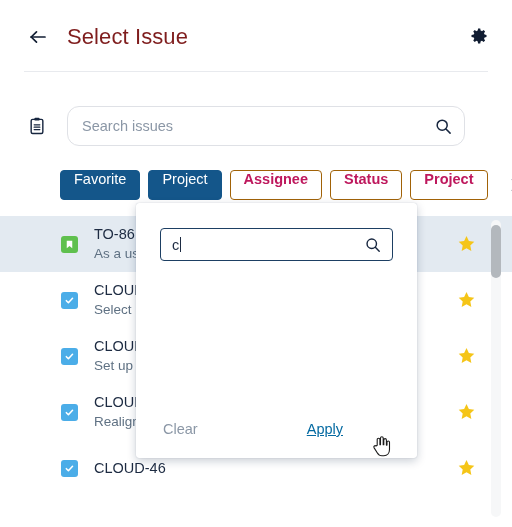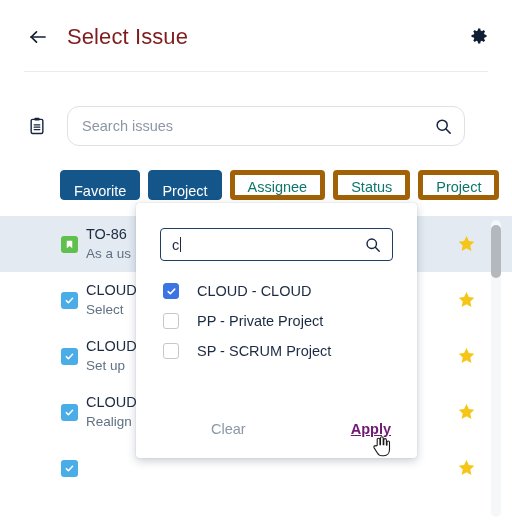--- a/index.html
+++ b/index.html
@@ -104,35 +104,36 @@
     left: 60px; top: 170px;
     display: flex;
     align-items: center;
     gap: 8px;
   }
   .chip {
     height: 30px;
     padding: 0 13px;
     border-radius: 4px;
     display: flex;
-    align-items: flex-end;
+    align-items: flex-start;
     font-size: 14.5px;
     box-sizing: border-box;
     cursor: pointer;
     white-space: nowrap;
   }
   .chip.active {
     background: #14568a;
     color: #ffffff;
     border: 1px solid #14568a;
   }
   .chip.inactive {
     background: #ffffff;
-    color: #0f766e;
-    border: 5px solid #a16207;
+    color: #be185d;
+    border: 1px solid #a16207;
+    font-weight: bold;
   }
   .chips-close {
     margin-left: 11px;
     width: 22px; height: 22px;
     display: flex; align-items: center; justify-content: center;
     cursor: pointer;
   }
 
   
   .issue-list {
@@ -157,21 +158,21 @@
   .issue-type-icon {
     margin-left: 61px;
     width: 17px; height: 17px;
     border-radius: 3px;
     display: flex;
     align-items: center;
     justify-content: center;
     flex: 0 0 auto;
   }
   .issue-text {
-    margin-left: 8px;
+    margin-left: 16px;
     display: flex;
     flex-direction: column;
     justify-content: center;
     overflow: hidden;
   }
   .issue-key {
     font-size: 14.5px;
     color: #1d2b42;
     line-height: 18px;
     white-space: nowrap;
@@ -287,36 +288,34 @@
     color: #1d2b42;
     white-space: nowrap;
   }
   .dd-footer {
     position: absolute;
     left: 0; bottom: 18px;
     width: 229px;
     height: 22px;
     display: flex;
     align-items: center;
-    margin-left: 48px;
   }
   .dd-clear {
     margin-left: 27px;
     font-size: 14.5px;
     color: #8b97a6;
     cursor: pointer;
   }
   .dd-apply {
     position: absolute;
     right: 22px;
     font-size: 14.5px;
-    color: #701a75;
+    color: #0369a1;
     text-decoration: underline;
     cursor: pointer;
-    font-weight: bold;
   }
   .cursor-hand {
     position: absolute;
     left: 371px; top: 435px;
     width: 20px; height: 22px;
     z-index: 40;
     pointer-events: none;
   }
 </style>
 </head>
@@ -453,20 +452,21 @@
       </div>
     </div>
 
     <div class="issue-row">
       <div class="issue-type-icon" style="background:#4bade8">
         <svg width="11" height="11" viewBox="0 0 12 12" aria-hidden="true">
           <path d="M2.6 6.2 L4.8 8.5 L9.3 3.6" stroke="#ffffff" stroke-width="1.7" fill="none" stroke-linecap="round" stroke-linejoin="round"></path>
         </svg>
       </div>
       <div class="issue-text">
+        <div class="issue-key">CLOUD-46</div>
       </div>
       <div class="issue-star">
         <svg width="19" height="19" viewBox="0 0 20 20" aria-hidden="true">
           <path d="M10 1.6l2.5 5.3 5.7.7-4.2 4 1.1 5.8L10 14.6 4.9 17.4 6 11.6 1.8 7.6l5.7-.7z" fill="#f5c518"></path>
         </svg>
       </div>
     </div>
 
   </div>
 
@@ -479,38 +479,20 @@
       <span class="val">c</span>
         <span class="dd-caret"></span>
       <span class="mag">
         <svg width="16" height="16" viewBox="0 0 18 18" aria-hidden="true">
           <circle cx="7.6" cy="7.6" r="5.3" fill="none" stroke="#17263f" stroke-width="1.6"></circle>
           <path d="M11.6 11.6 L16 16" stroke="#17263f" stroke-width="1.6" stroke-linecap="round"></path>
         </svg>
       </span>
     </div>
 
-    <div class="dd-options">
-      <div class="dd-option">
-        <span class="cb checked">
-          <svg width="11" height="11" viewBox="0 0 12 12" aria-hidden="true">
-            <path d="M2.4 6.1 L4.7 8.5 L9.5 3.4" stroke="#ffffff" stroke-width="1.7" fill="none" stroke-linecap="round" stroke-linejoin="round"></path>
-          </svg>
-        </span>
-        <span class="dd-option-label">CLOUD - CLOUD</span>
-      </div>
-      <div class="dd-option">
-        <span class="cb unchecked"></span>
-        <span class="dd-option-label">PP - Private Project</span>
-      </div>
-      <div class="dd-option">
-        <span class="cb unchecked"></span>
-        <span class="dd-option-label">SP - SCRUM Project</span>
-      </div>
-    </div>
 
     <div class="dd-footer">
       <span class="dd-clear">Clear</span>
       <span class="dd-apply">Apply</span>
     </div>
   </div>
 
   <div class="cursor-hand">
     <svg width="20" height="22" viewBox="0 0 20 22" aria-hidden="true">
       <path d="M6.2 10.2V4.6a1.35 1.35 0 012.7 0v5.1h.6V3.1a1.35 1.35 0 012.7 0v6.6h.6V4.9a1.3 1.3 0 012.6 0v5.2h.6V7.2a1.25 1.25 0 012.5 0v7.4c0 3.4-2.2 6.2-5.6 6.2h-2c-2.4 0-3.6-1.1-4.7-3L3 12.6a1.3 1.3 0 012-1.6z" fill="#ffffff" stroke="#1b1b1b" stroke-width="1.1" stroke-linejoin="round"></path>

